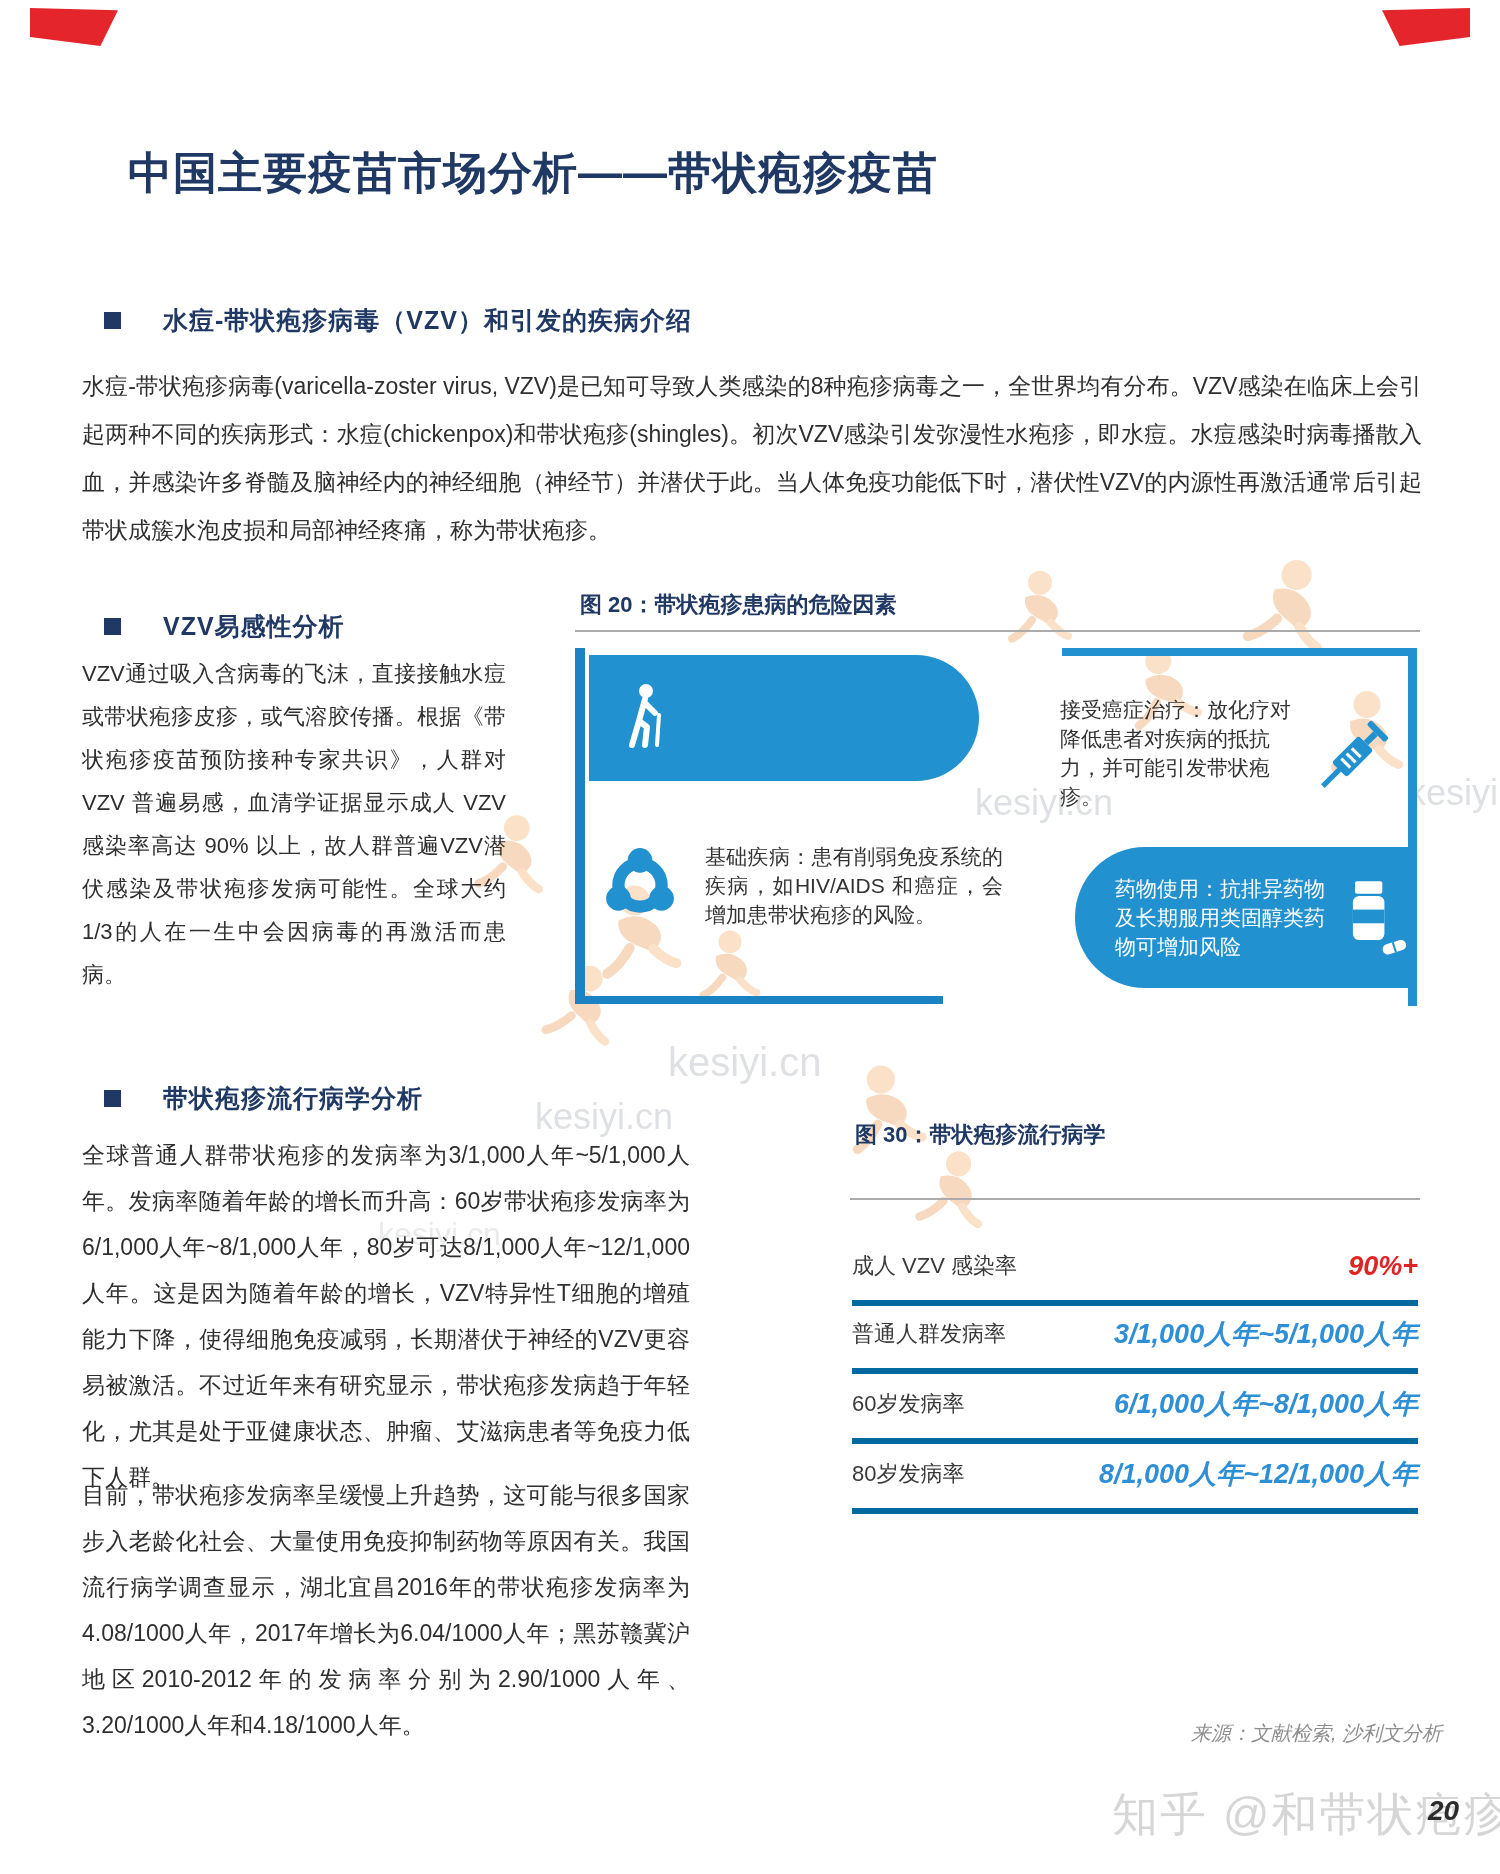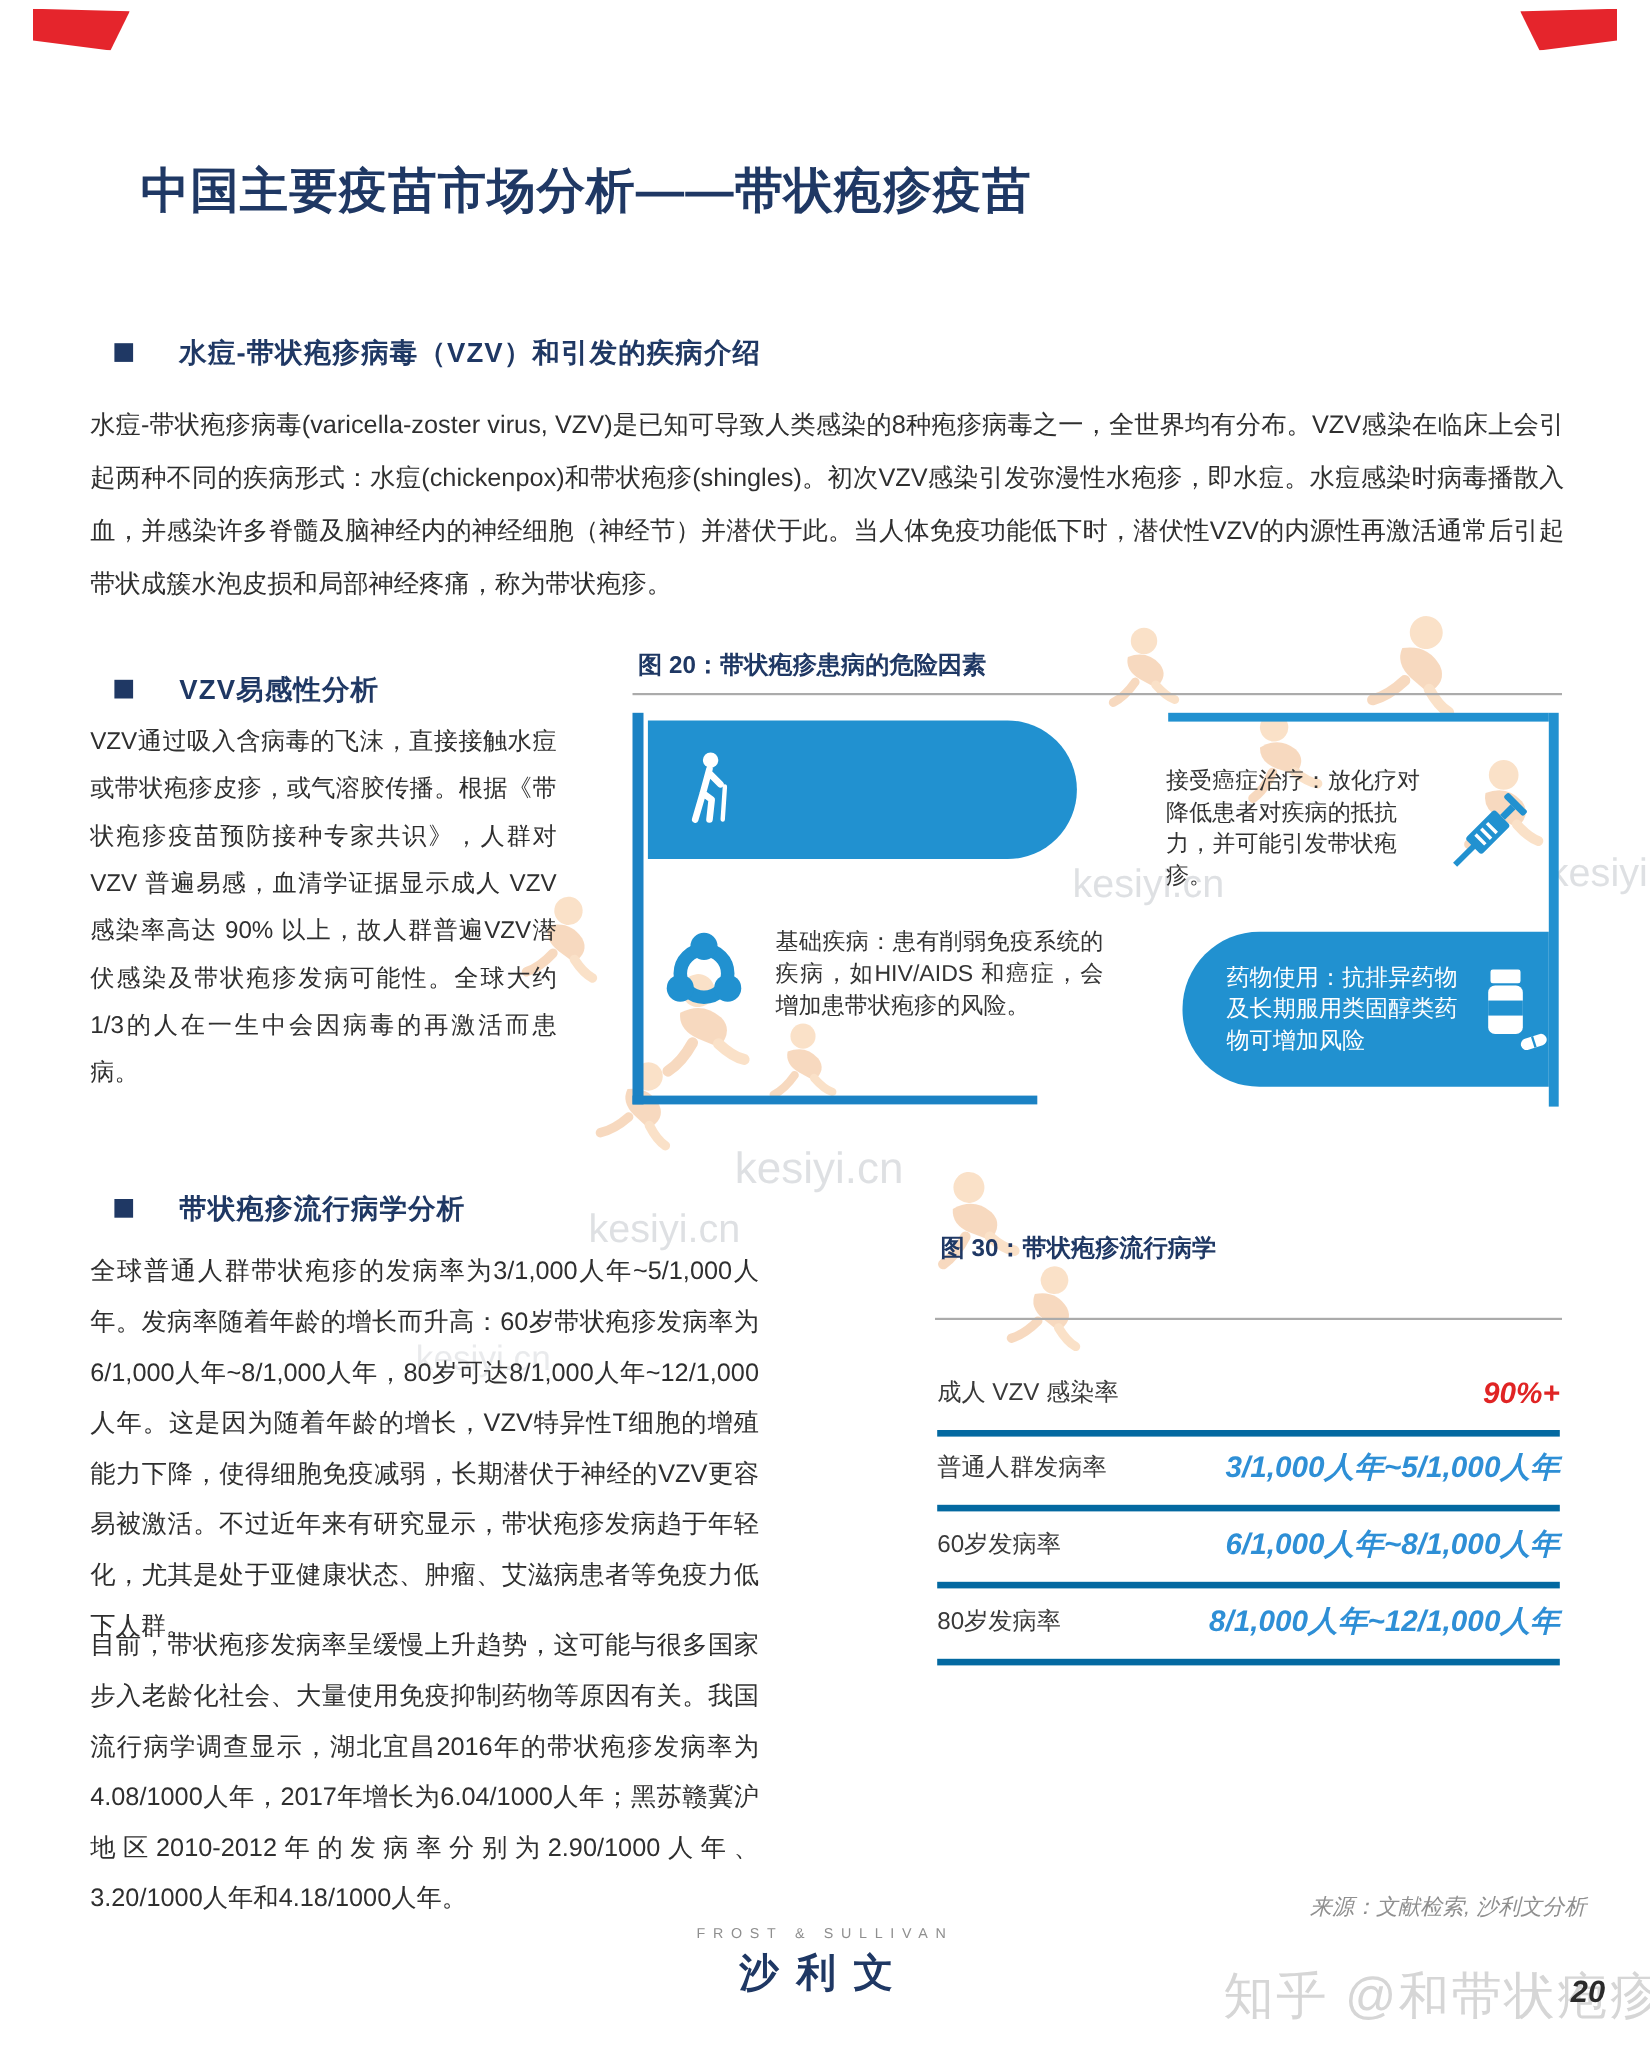--- a/index.html
+++ b/index.html
@@ -206,21 +206,17 @@
     <span class="lbl">60岁发病率</span>
     <span class="val">6/1,000人年~8/1,000人年</span>
   </div>
   <div class="fig30-row" style="left:852px;top:1440px;">
     <span class="lbl">80岁发病率</span>
     <span class="val">8/1,000人年~12/1,000人年</span>
   </div>
 
   <div class="abs source-note" style="right:58px;top:1720px;">来源：文献检索, 沙利文分析</div>
 
-  <div class="abs logo">
-    <div class="en">FROST &amp; SULLIVAN</div>
-    <div class="cn">沙利文</div>
-  </div>
 
   <div class="abs zhihu">知乎 @和带状疱疹</div>
   <div class="abs pagenum">20</div>
 
 </div>
 
 </body></html>

